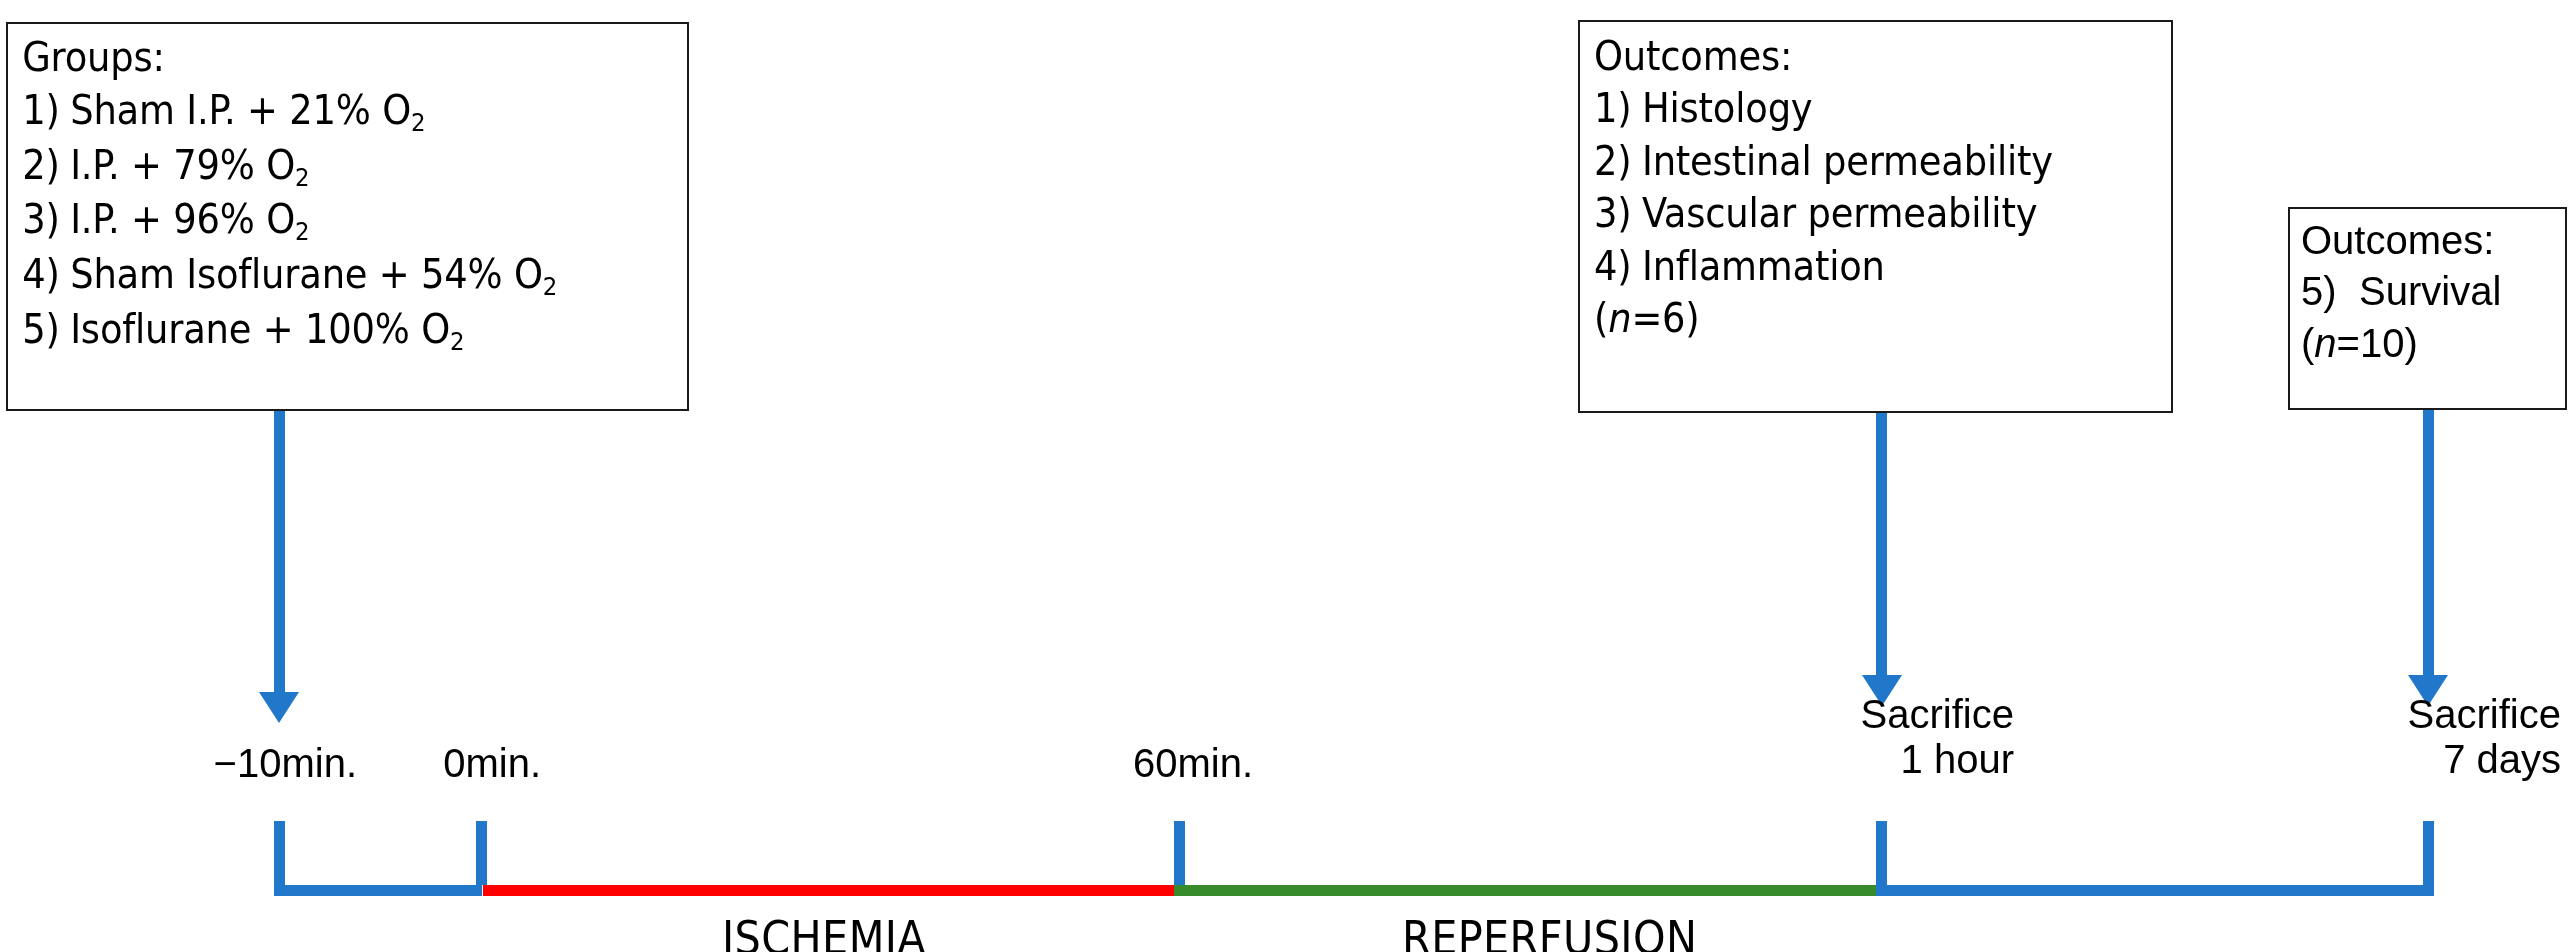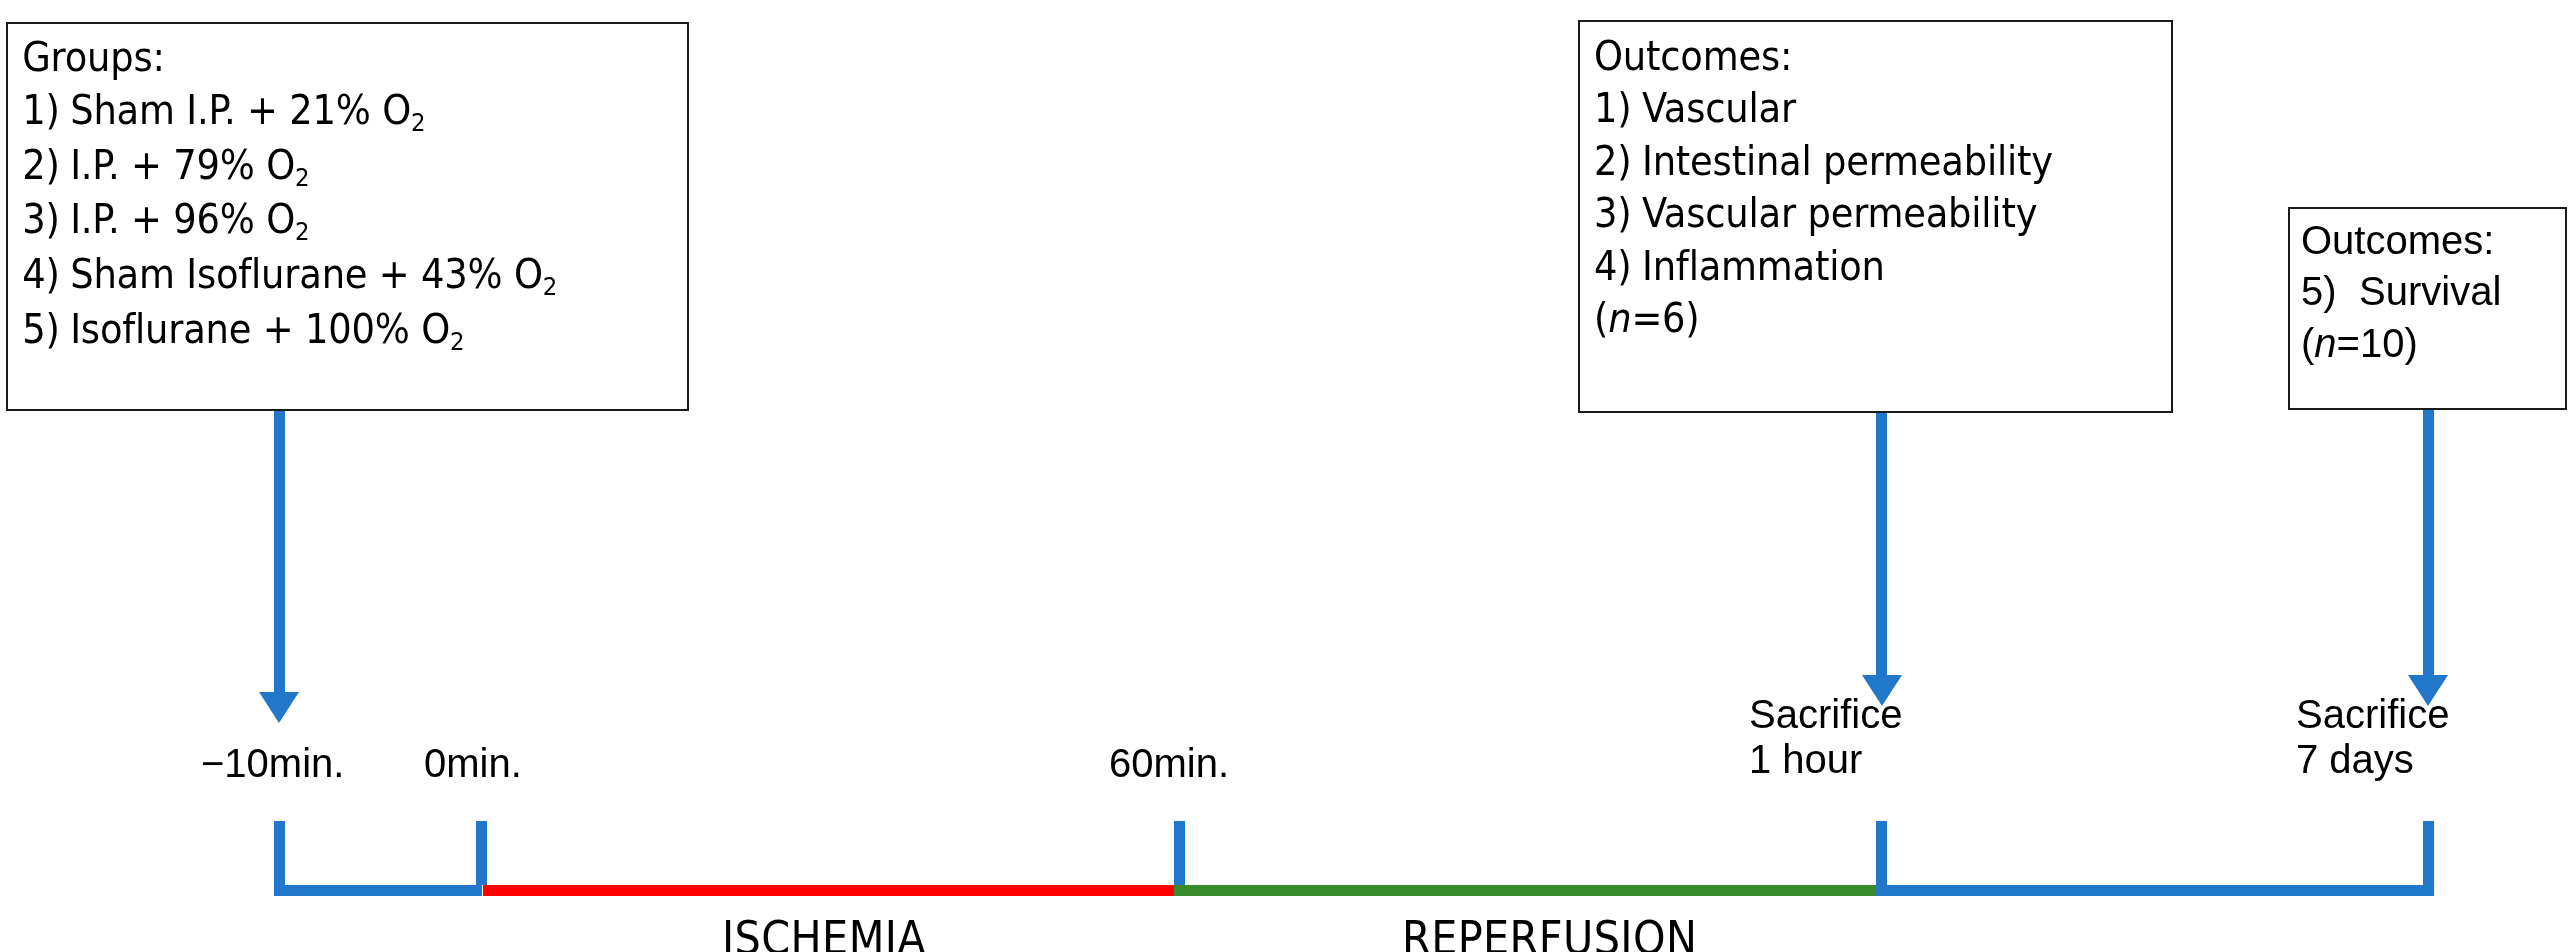--- a/index.html
+++ b/index.html
@@ -96,21 +96,21 @@
     border-top: 31px solid #2178cb;
   }
 
   
   .tl-label {
     position: absolute;
     white-space: nowrap;
     font-family: "Liberation Sans", sans-serif;
     font-size: 40px;
     line-height: 1.12;
-    text-align: left;
+    text-align: right;
     color: #000000;
   }
   .phase-label {
     position: absolute;
     white-space: nowrap;
     font-family: "Liberation Sans Narrow", "DejaVu Sans Condensed", "Liberation Sans", sans-serif;
     font-stretch: condensed;
     font-size: 46px;
     letter-spacing: 0.4px;
     color: #000000;
@@ -132,37 +132,37 @@
         <li class="box-li">
           <span class="li-num">2)</span>
           <span class="li-txt"><span>I.P. + 79% O</span><sub>2</sub></span>
         </li>
         <li class="box-li">
           <span class="li-num">3)</span>
           <span class="li-txt"><span>I.P. + 96% O</span><sub>2</sub></span>
         </li>
         <li class="box-li">
           <span class="li-num">4)</span>
-          <span class="li-txt"><span>Sham Isoflurane + 43% O</span><sub>2</sub></span>
+          <span class="li-txt"><span>Sham Isoflurane + 54% O</span><sub>2</sub></span>
         </li>
         <li class="box-li">
           <span class="li-num">5)</span>
           <span class="li-txt"><span>Isoflurane + 100% O</span><sub>2</sub></span>
         </li>
       </ul>
     </div>
   </div>
 
   <div class="info-box" style="left:1578px; top:3.1px; width:595px; height:393px;">
     <div class="box-inner cond">
       <div class="box-title">Outcomes:</div>
       <ul class="box-list">
         <li class="box-li">
           <span class="li-num">1)</span>
-          <span class="li-txt">Vascular</span>
+          <span class="li-txt">Histology</span>
         </li>
         <li class="box-li">
           <span class="li-num">2)</span>
           <span class="li-txt">Intestinal permeability</span>
         </li>
         <li class="box-li">
           <span class="li-num">3)</span>
           <span class="li-txt">Vascular permeability</span>
         </li>
         <li class="box-li">

